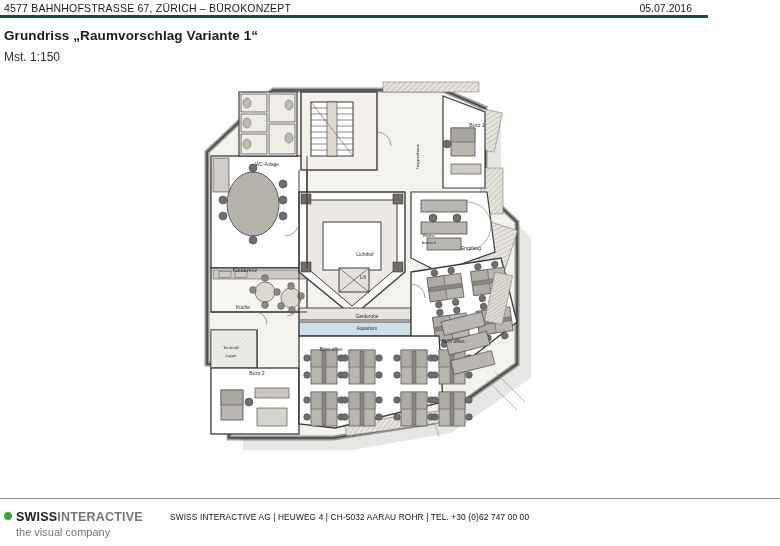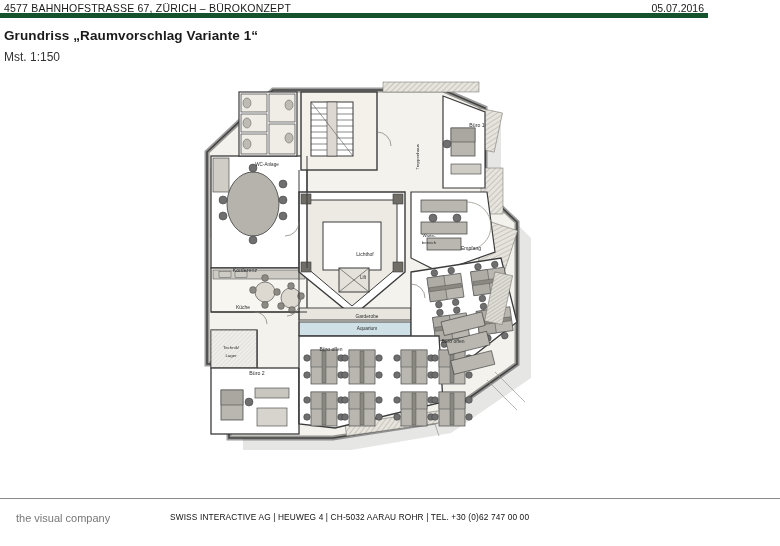--- a/index.html
+++ b/index.html
@@ -15,33 +15,33 @@
     overflow: hidden;
     position: relative;
   }
 
   
   .page-header {
     position: absolute;
     top: 0; left: 0;
     width: 708px;
     height: 18px;
-    border-bottom: 5px solid #14532d;
+    border-bottom: 3px solid #14532d;
     box-sizing: border-box;
   }
   .header-left {
     position: absolute;
     left: 4px; top: 2px;
     font-size: 10.5px;
     letter-spacing: 0.2px;
     color: #1a1a1a;
   }
   .header-right {
     position: absolute;
-    right: 4px; top: 2px;
+    right: 16px; top: 2px;
     font-size: 10.5px;
     color: #1a1a1a;
   }
 
   .doc-title {
     position: absolute;
     left: 4px; top: 28px;
     font-size: 13.5px;
     font-weight: bold;
     letter-spacing: 0.1px;
@@ -366,18 +366,21 @@
         <text x="136" y="279" class="plan-label" text-anchor="middle" font-size="5">Büro offen</text>
         <text x="258" y="271" class="plan-label" text-anchor="middle" font-size="5">Büro offen</text>
         <text x="62" y="303" class="plan-label" text-anchor="middle" font-size="5.2">Büro 2</text>
       </g>
 </svg>
 </div>
 
 <div class="page-footer"></div>
 
 <div class="logo-block">
+  <div class="logo-line1">
+    <span class="logo-dot"></span><span class="logo-swiss">SWISS</span><span class="logo-interactive">INTERACTIVE</span>
+  </div>
   <div class="logo-line2">the visual company</div>
 </div>
 
 <div class="footer-address">
   <div>SWISS INTERACTIVE AG | HEUWEG 4 | CH-5032 AARAU ROHR | TEL. +30 (0)62 747 00 00</div>
 </div>
 
 </body></html>

